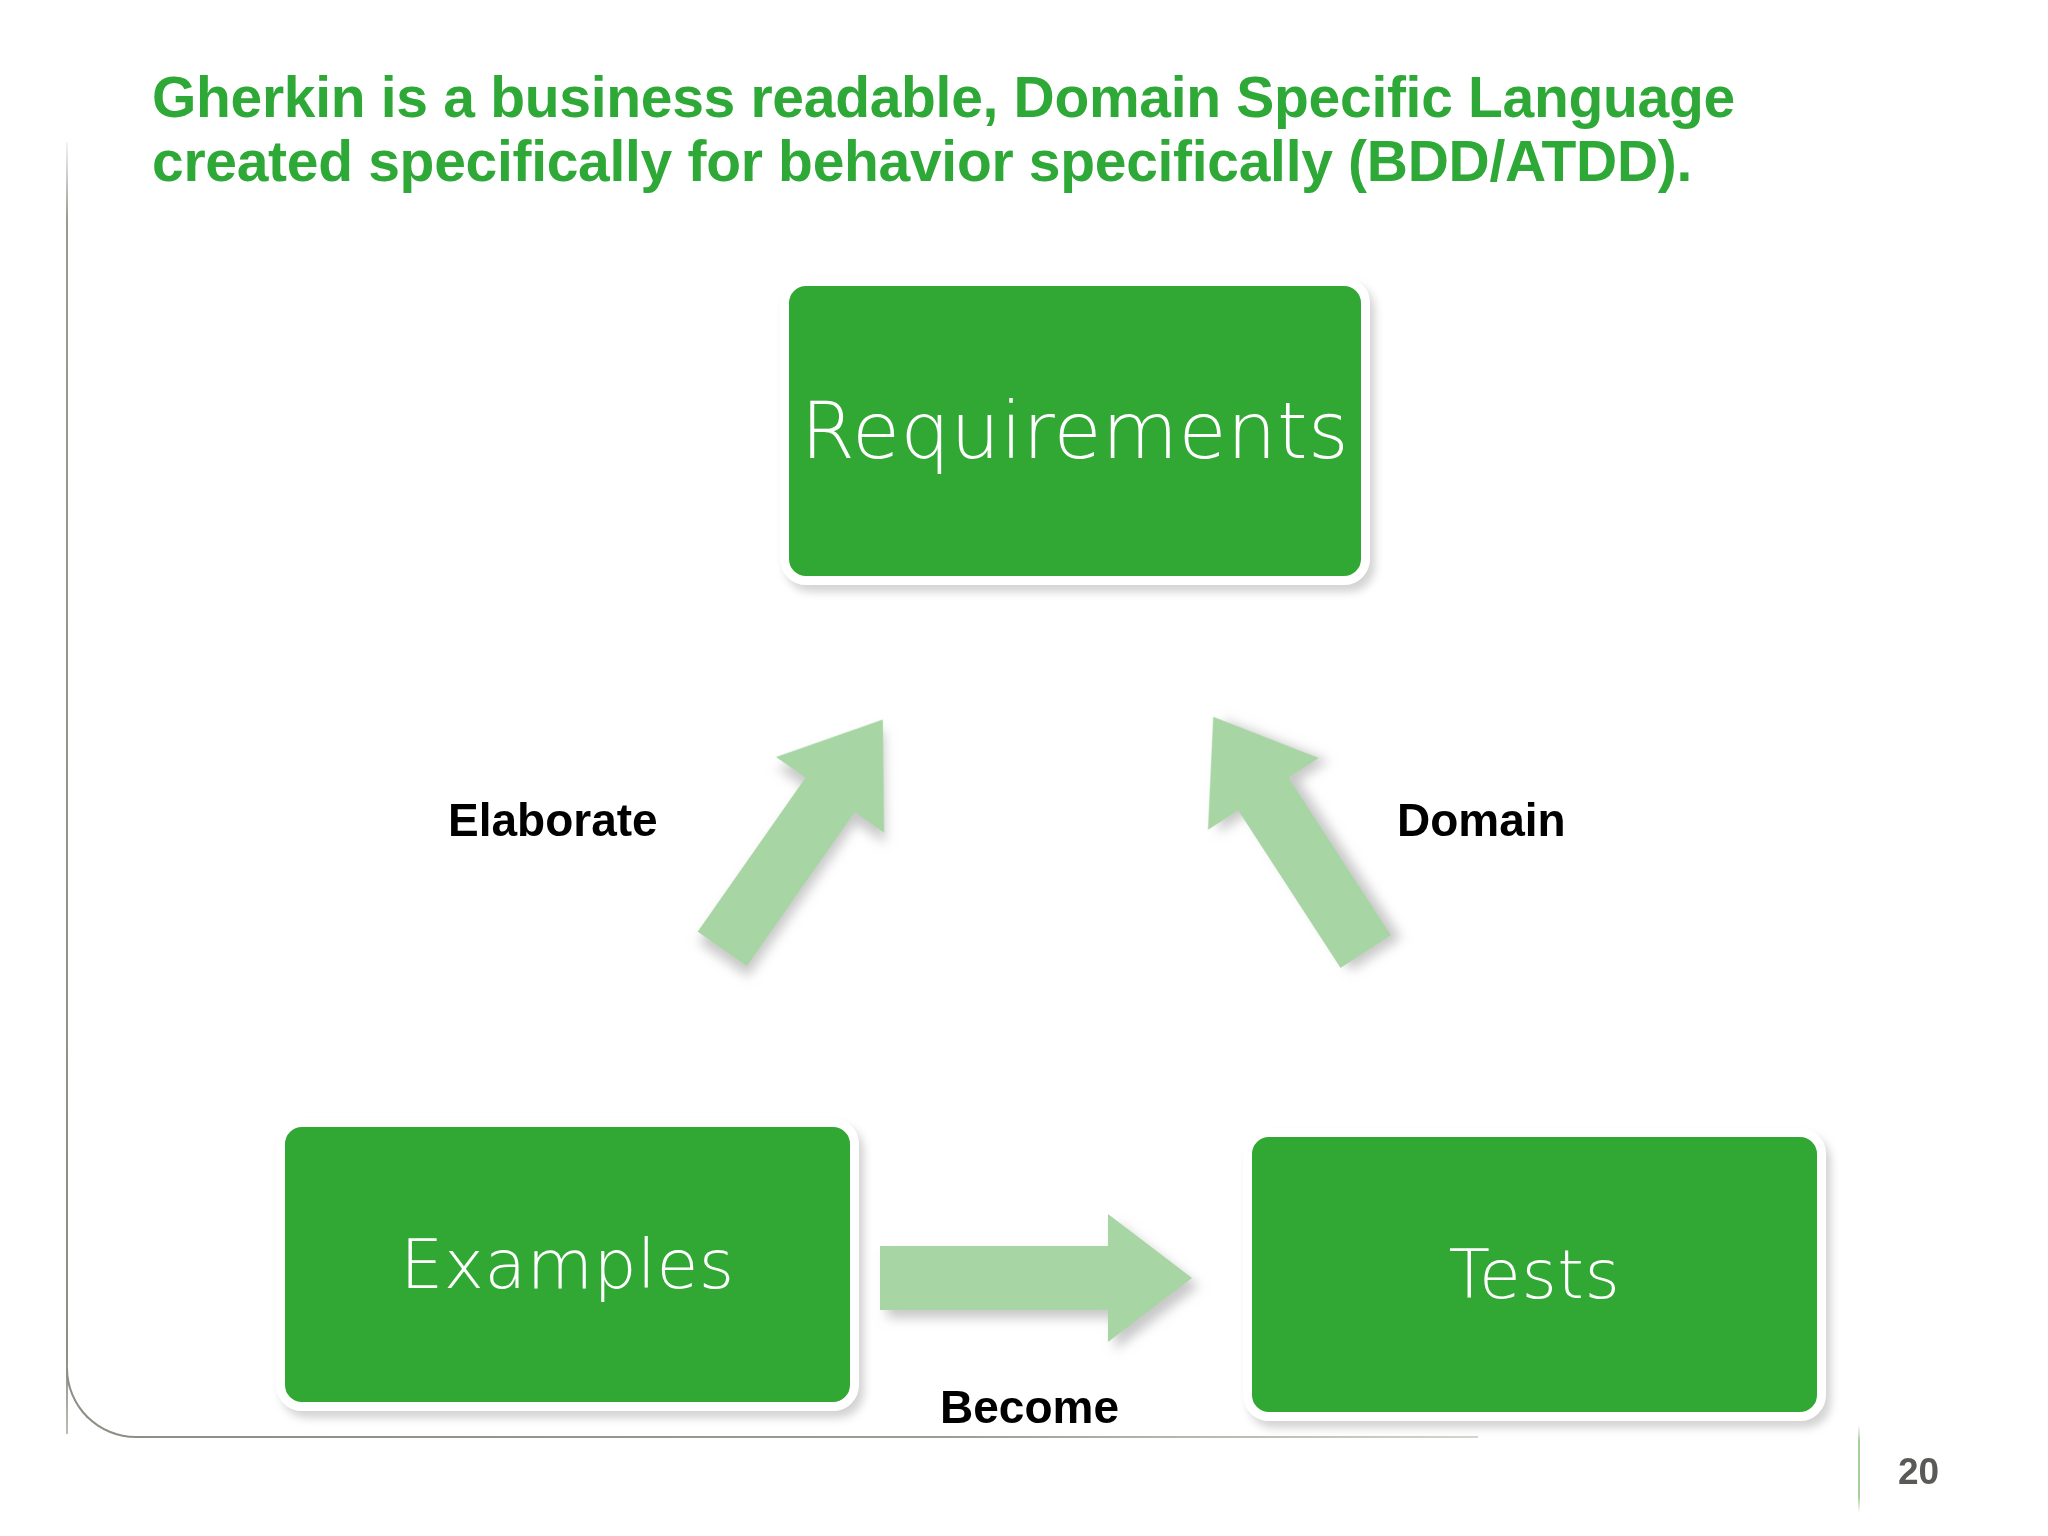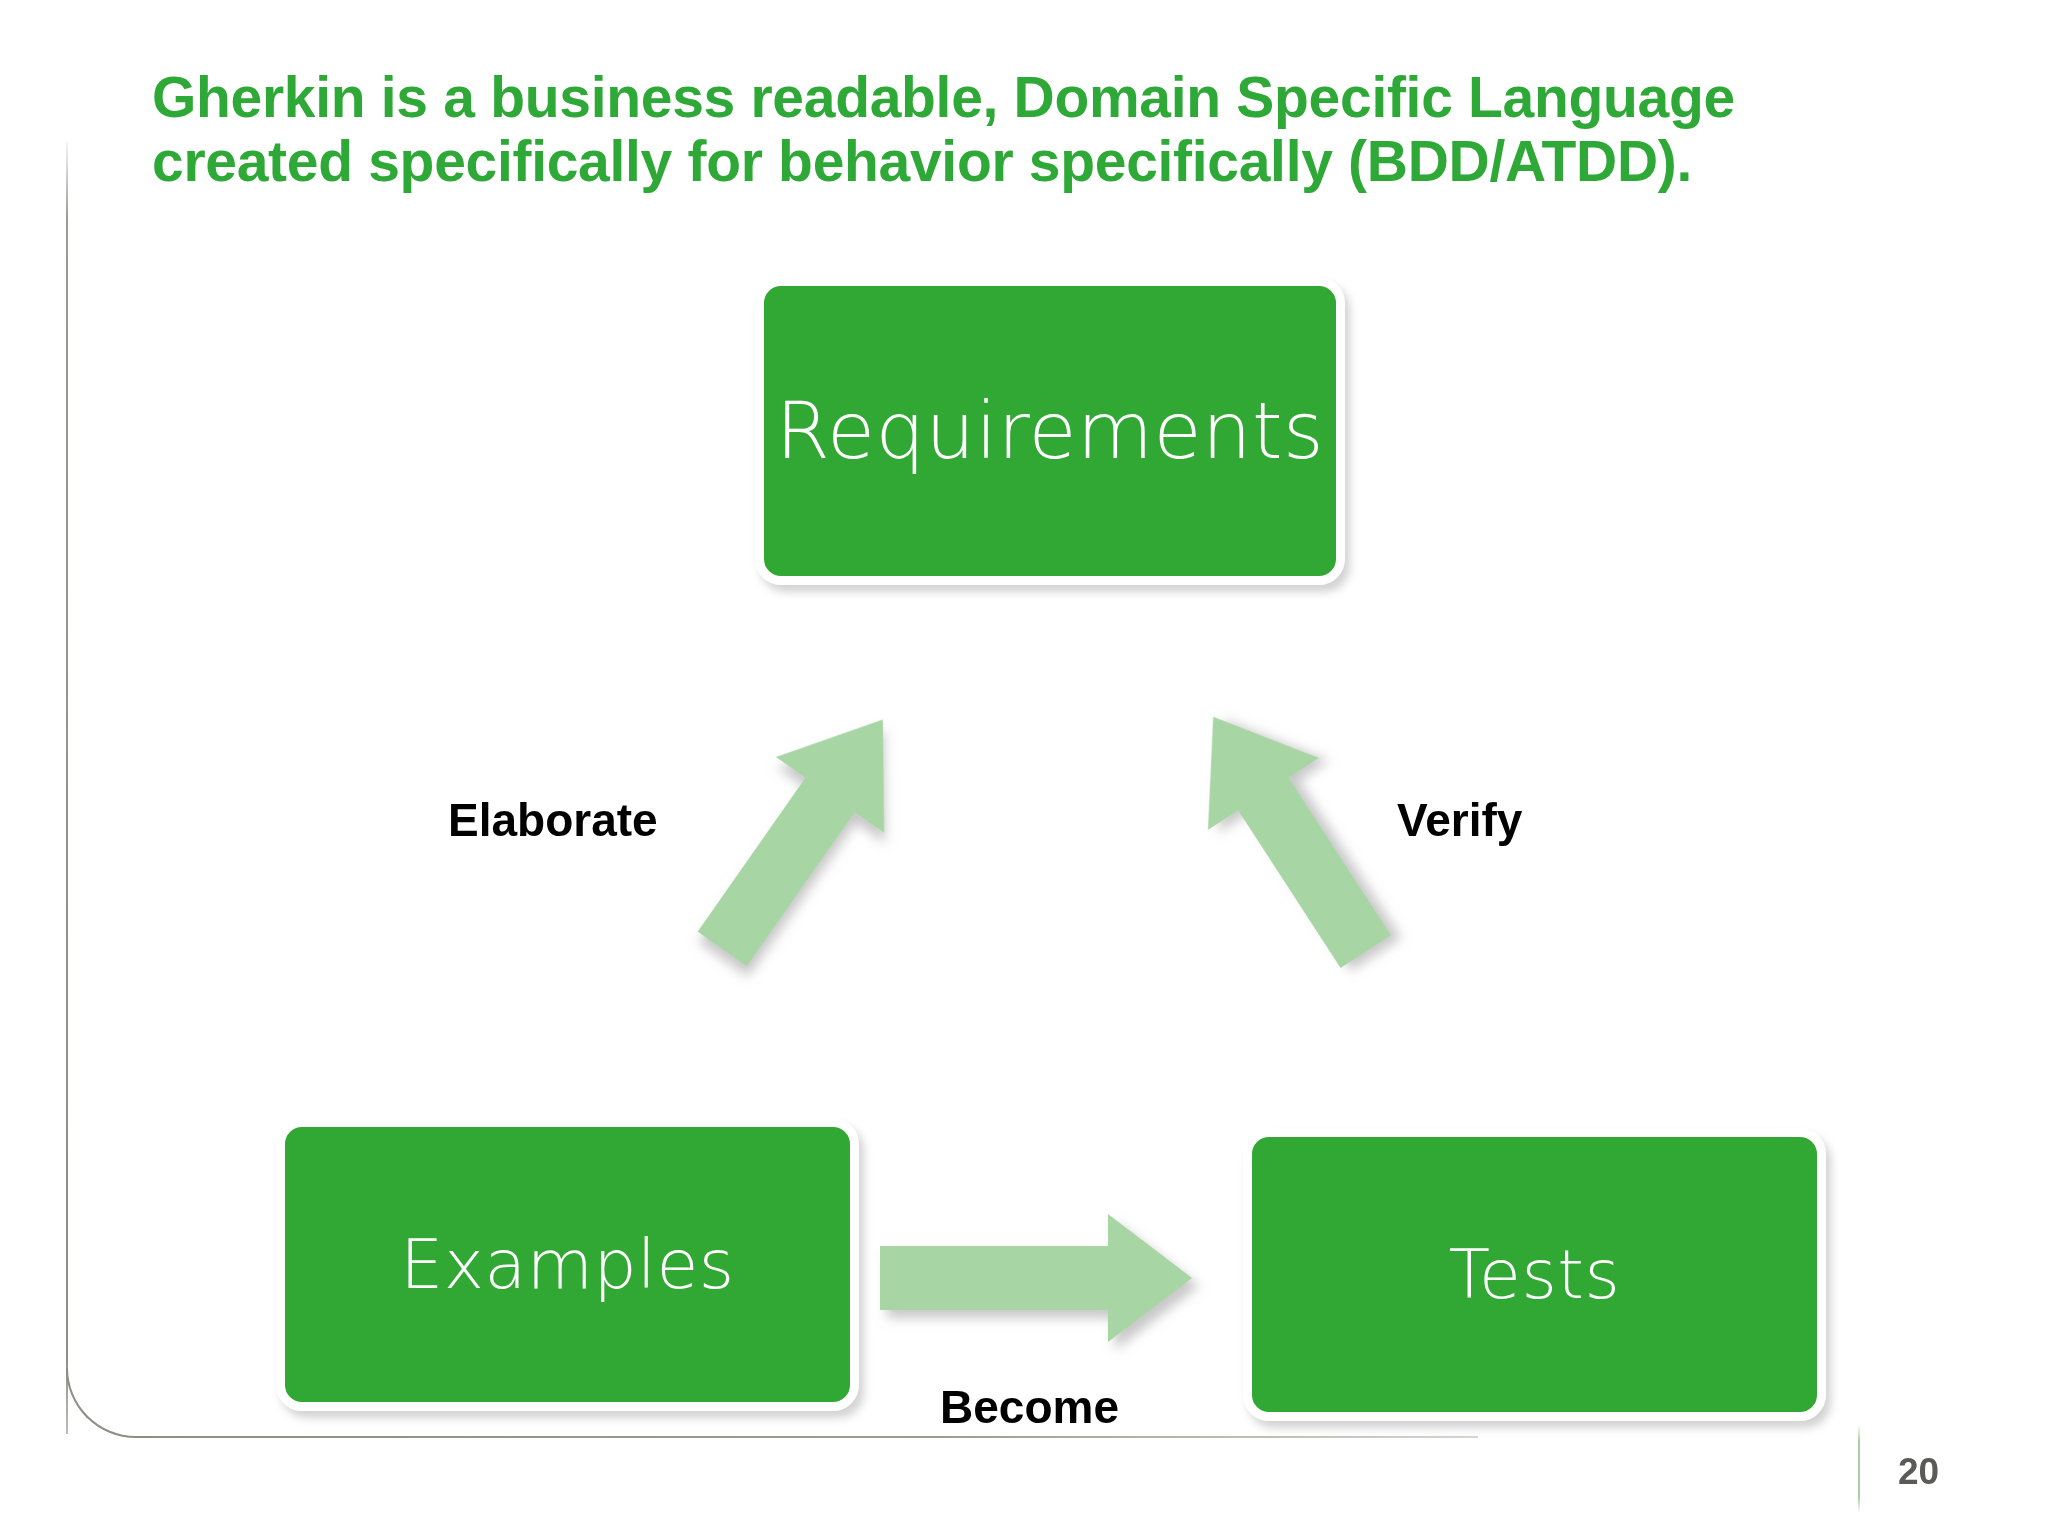--- a/index.html
+++ b/index.html
@@ -82,21 +82,21 @@
   .node-label {
     color: #ffffff;
     font-family: "DejaVu Sans", sans-serif;
     font-weight: 300;
     font-size: 68px;
     line-height: 1;
     letter-spacing: 0.5px;
   }
 
   #box-requirements {
-    left: 755px;
+    left: 780px;
     top: 277px;
     width: 590px;
     height: 308px;
   }
   #box-requirements .node-label { font-size: 78px; }
 
   #box-examples {
     left: 276px;
     top: 1118px;
     width: 583px;
@@ -205,19 +205,19 @@
       <filter id="shadowC" x="-40%" y="-40%" width="200%" height="200%">
         <feDropShadow dx="7" dy="8" stdDeviation="6" flood-color="#9a9a9a" flood-opacity="0.55"></feDropShadow>
       </filter>
     </defs>
     <g filter="url(#shadowC)">
       <polygon points="0,38 228,38 228,6 312,70 228,134 228,102 0,102" fill="#A8D5A4"></polygon>
     </g>
   </svg>
 
   <div class="edge-label" id="label-elaborate">Elaborate</div>
-  <div class="edge-label" id="label-verify">Verify</div>
+  <div class="edge-label" id="label-verify">Domain</div>
   <div class="edge-label" id="label-become">Become</div>
 
   <div id="page-divider"></div>
   <div id="page-number">20</div>
 
 </div>
 
 </body></html>

